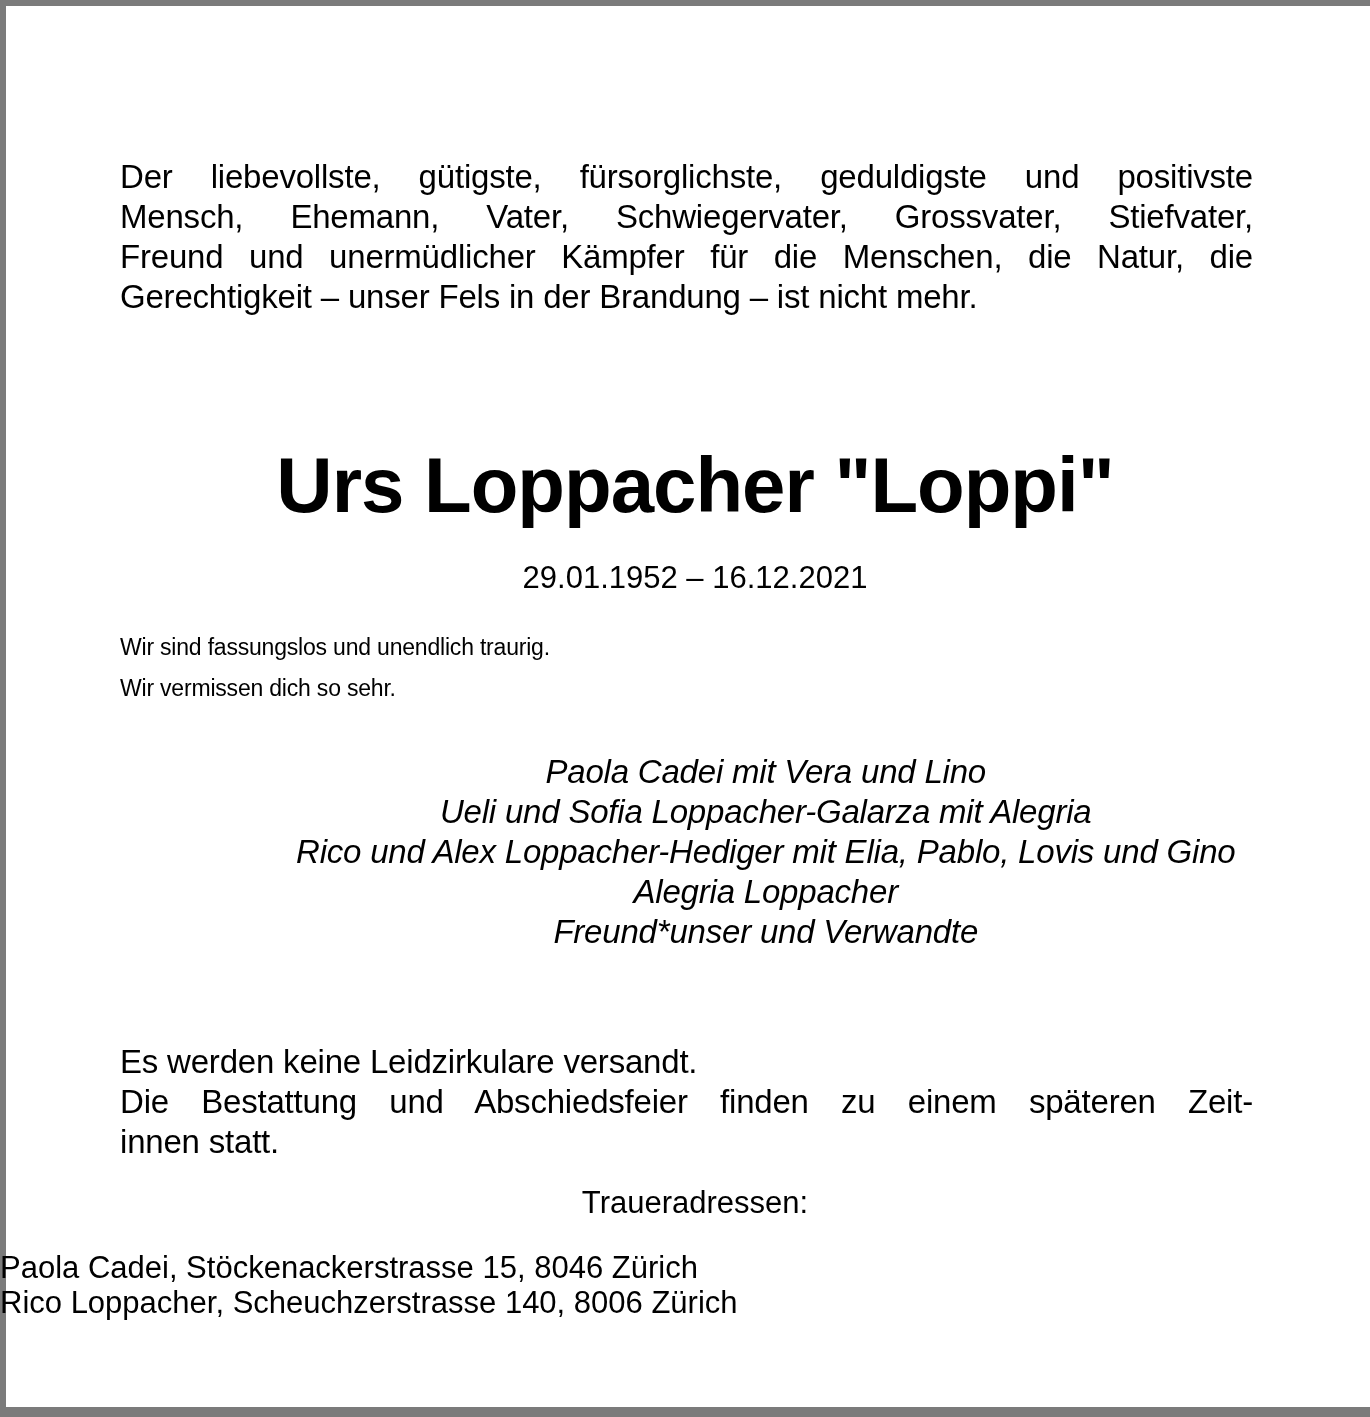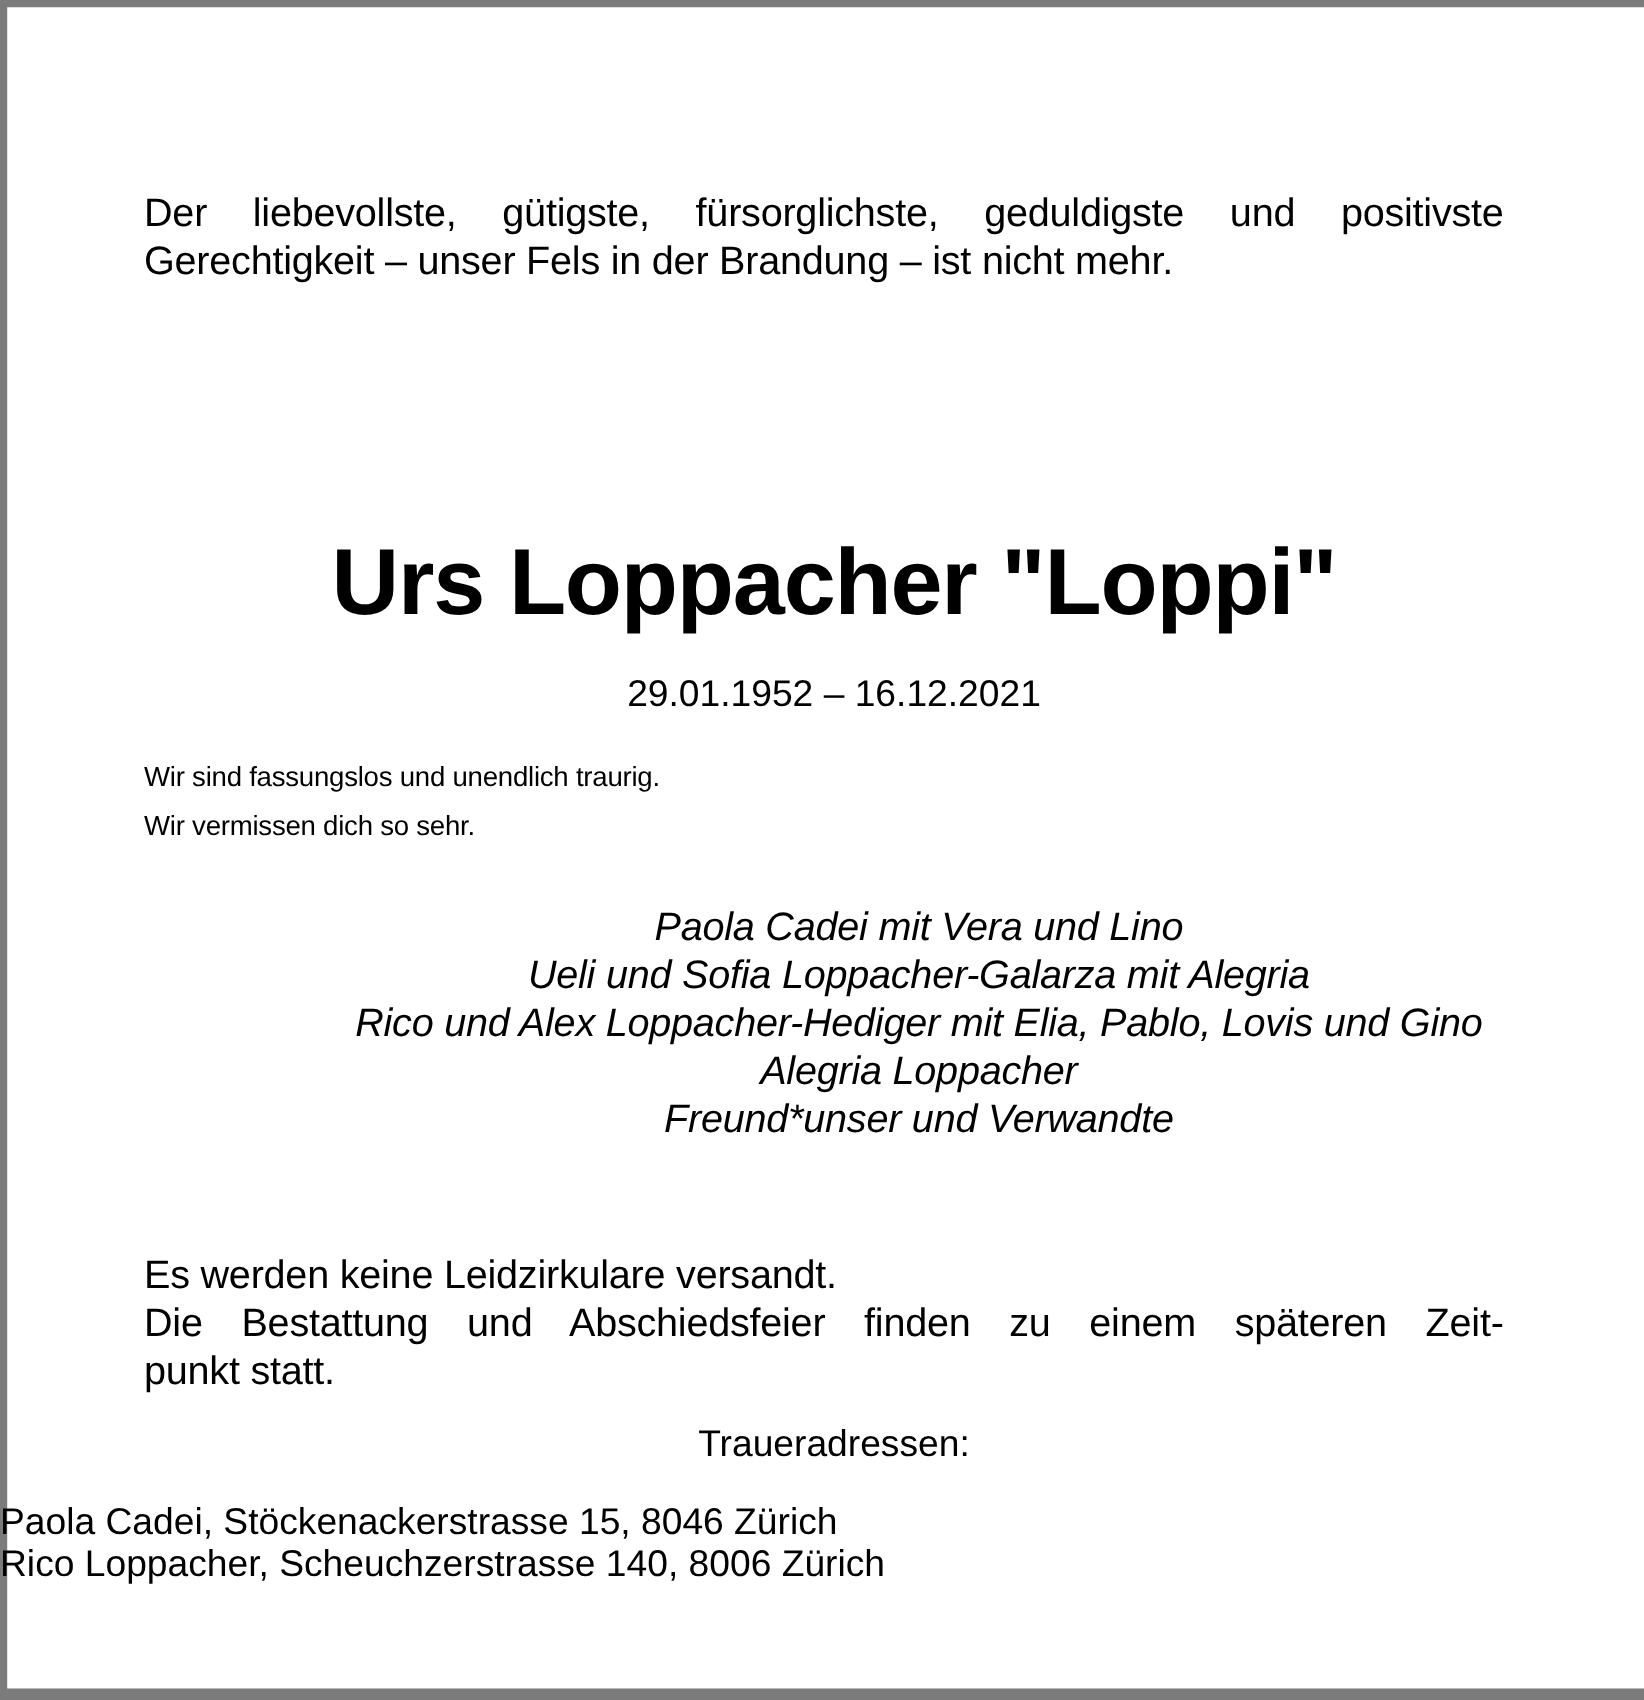--- a/index.html
+++ b/index.html
@@ -100,20 +100,22 @@
 </style>
 </head>
 <body>
 
 <div class="canvas">
 
   <div class="frame"></div>
 
   <div class="block intro">
     <div class="just">Der liebevollste, gütigste, fürsorglichste, geduldigste und positivste</div>
+    <div class="just">Mensch, Ehemann, Vater, Schwiegervater, Grossvater, Stiefvater,</div>
+    <div class="just">Freund und unermüdlicher Kämpfer für die Menschen, die Natur, die</div>
     <div>Gerechtigkeit – unser Fels in der Brandung – ist nicht mehr.</div>
   </div>
 
   <h1 class="block title">Urs Loppacher "Loppi"</h1>
 
   <div class="block dates">29.01.1952 – 16.12.2021</div>
 
   <div class="block grief">
     <div>Wir sind fassungslos und unendlich traurig.</div>
     <div>Wir vermissen dich so sehr.</div>
@@ -123,21 +125,21 @@
     <div>Paola Cadei mit Vera und Lino</div>
     <div>Ueli und Sofia Loppacher-Galarza mit Alegria</div>
     <div>Rico und Alex Loppacher-Hediger mit Elia, Pablo, Lovis und Gino</div>
     <div>Alegria Loppacher</div>
     <div>Freund*unser und Verwandte</div>
   </div>
 
   <div class="block notice">
     <div>Es werden keine Leidzirkulare versandt.</div>
     <div class="just">Die Bestattung und Abschiedsfeier finden zu einem späteren Zeit-</div>
-    <div>punkt statt.</div>
+    <div>innen statt.</div>
   </div>
 
   <div class="block addr-heading">Traueradressen:</div>
 
   <div class="block addresses">
     <div>Paola Cadei, Stöckenackerstrasse 15, 8046 Zürich</div>
     <div>Rico Loppacher, Scheuchzerstrasse 140, 8006 Zürich</div>
   </div>
 
 </div>

